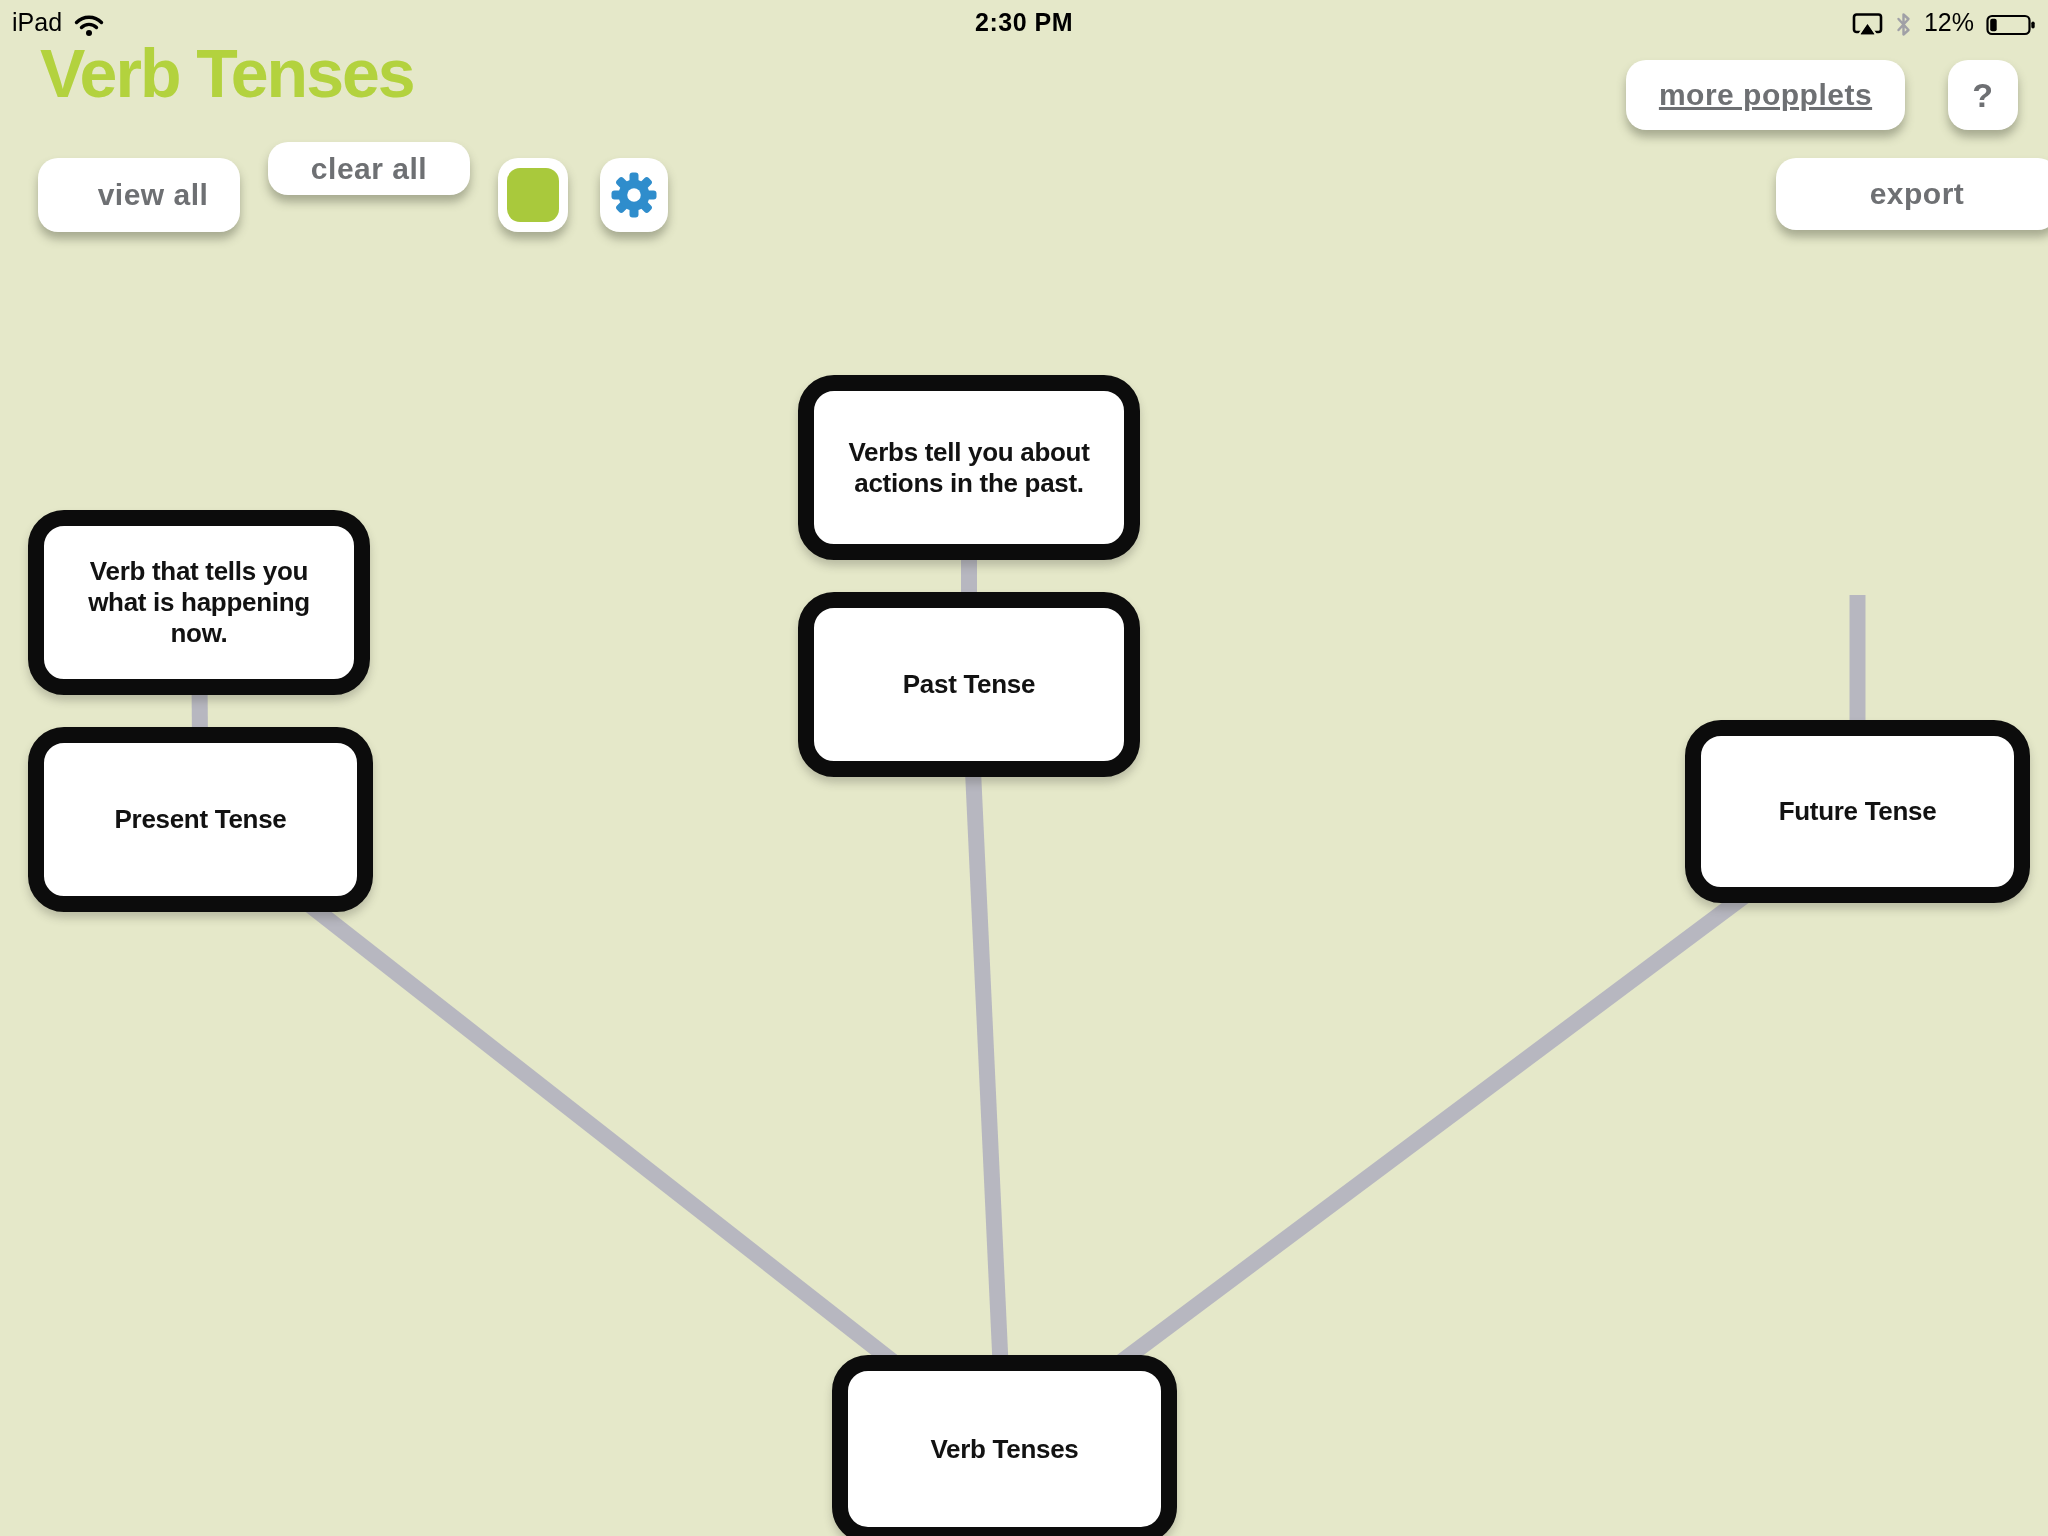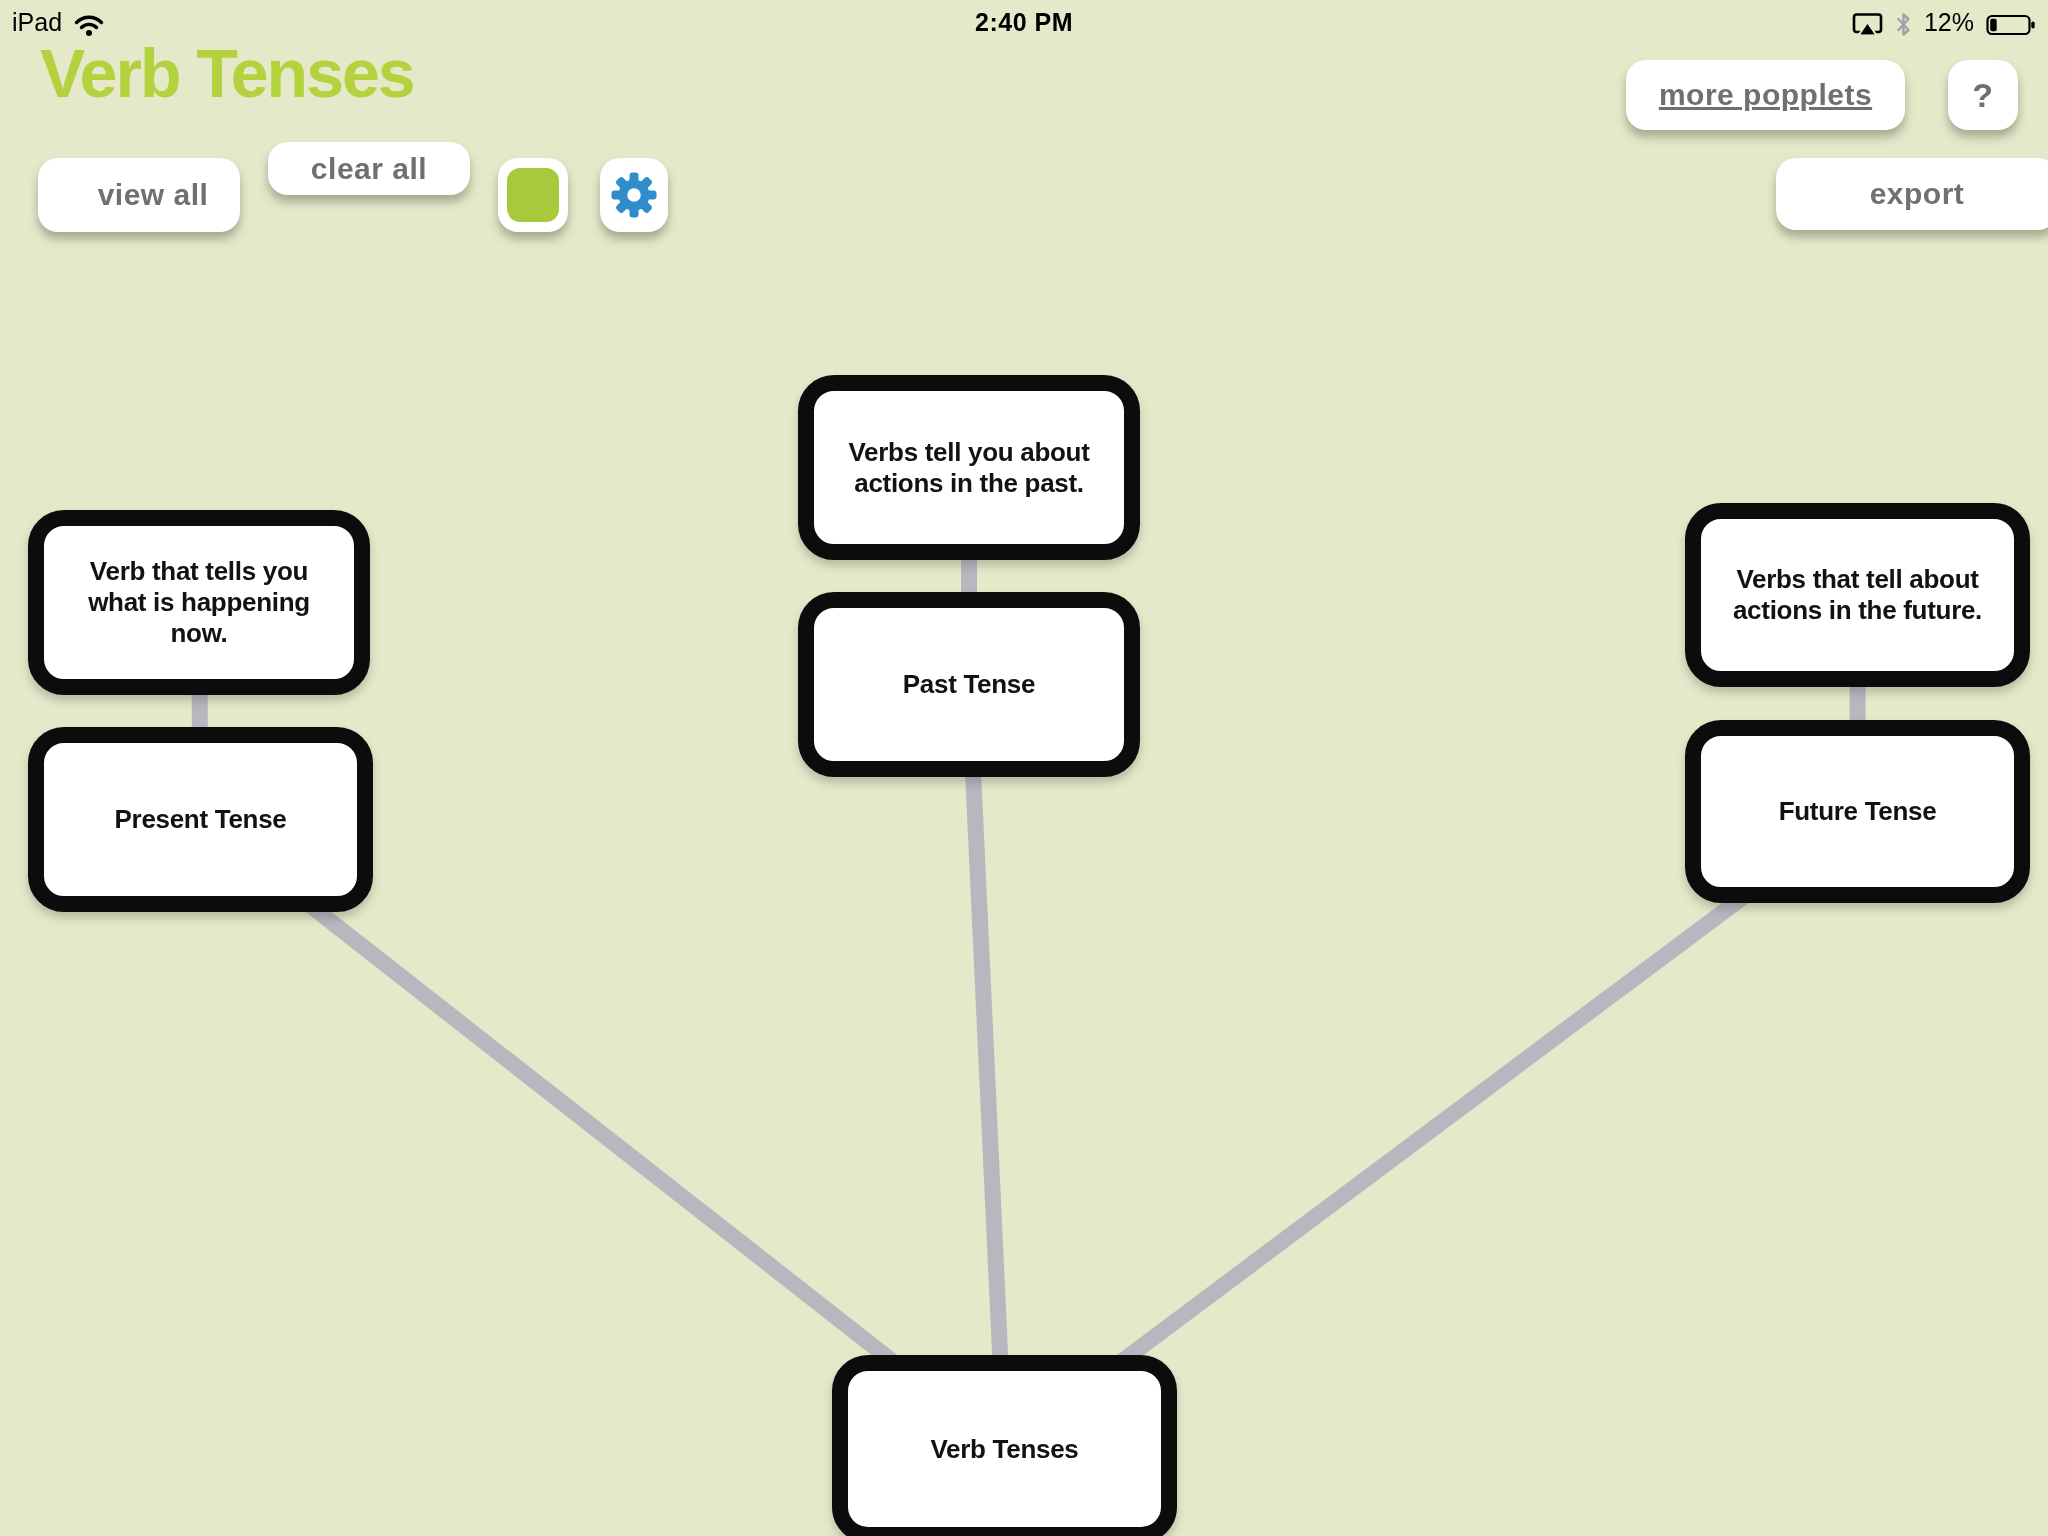--- a/index.html
+++ b/index.html
@@ -69,21 +69,21 @@
     cursor: pointer;
   }
   .popple-text { white-space: pre-line; letter-spacing: -0.3px; }
 </style>
 </head>
 <body>
 
 <div id="screen" style="background: rgb(229, 232, 201);">
 
   <div class="status-bar">
-    <div class="sb-time">2:40 PM</div>
+    <div class="sb-time">2:30 PM</div>
     <div class="sb-left">
       <span>iPad</span>
       <svg class="sb-icon" width="30" height="24" viewBox="0 0 30 24">
         <path d="M2.5 9.5 a17.5 17.5 0 0 1 25 0" fill="none" stroke="#000" stroke-width="3.4" stroke-linecap="round"></path>
         <path d="M7.5 14.5 a10.5 10.5 0 0 1 15 0" fill="none" stroke="#000" stroke-width="3.4" stroke-linecap="round"></path>
         <circle cx="15" cy="20" r="3" fill="#000"></circle>
       </svg>
     </div>
     <div class="sb-right">
       <svg class="sb-icon" width="31" height="25" viewBox="0 0 31 25">
@@ -147,24 +147,20 @@
       <div class="popple" style="left: 28px; top: 727px; width: 345px; height: 185px; border-color: rgb(12, 12, 12); background: rgb(255, 255, 255);">
         <span class="popple-text">Present Tense</span>
       </div>
       <div class="popple" style="left: 798px; top: 375px; width: 342px; height: 185px; border-color: rgb(12, 12, 12); background: rgb(255, 255, 255);">
         <span class="popple-text">Verbs tell you about
 actions in the past.</span>
       </div>
       <div class="popple" style="left: 798px; top: 592px; width: 342px; height: 185px; border-color: rgb(12, 12, 12); background: rgb(255, 255, 255);">
         <span class="popple-text">Past Tense</span>
       </div>
-      <div class="popple" style="left: 1685px; top: 503px; width: 345px; height: 184px; border-color: rgb(12, 12, 12); background: rgb(255, 255, 255);">
-        <span class="popple-text">Verbs that tell about
-actions in the future.</span>
-      </div>
       <div class="popple" style="left: 1685px; top: 720px; width: 345px; height: 183px; border-color: rgb(12, 12, 12); background: rgb(255, 255, 255);">
         <span class="popple-text">Future Tense</span>
       </div>
       <div class="popple" style="left: 832px; top: 1355px; width: 345px; height: 188px; border-color: rgb(12, 12, 12); background: rgb(255, 255, 255);">
         <span class="popple-text">Verb Tenses</span>
       </div>
     </div>
 
 </div>
 

